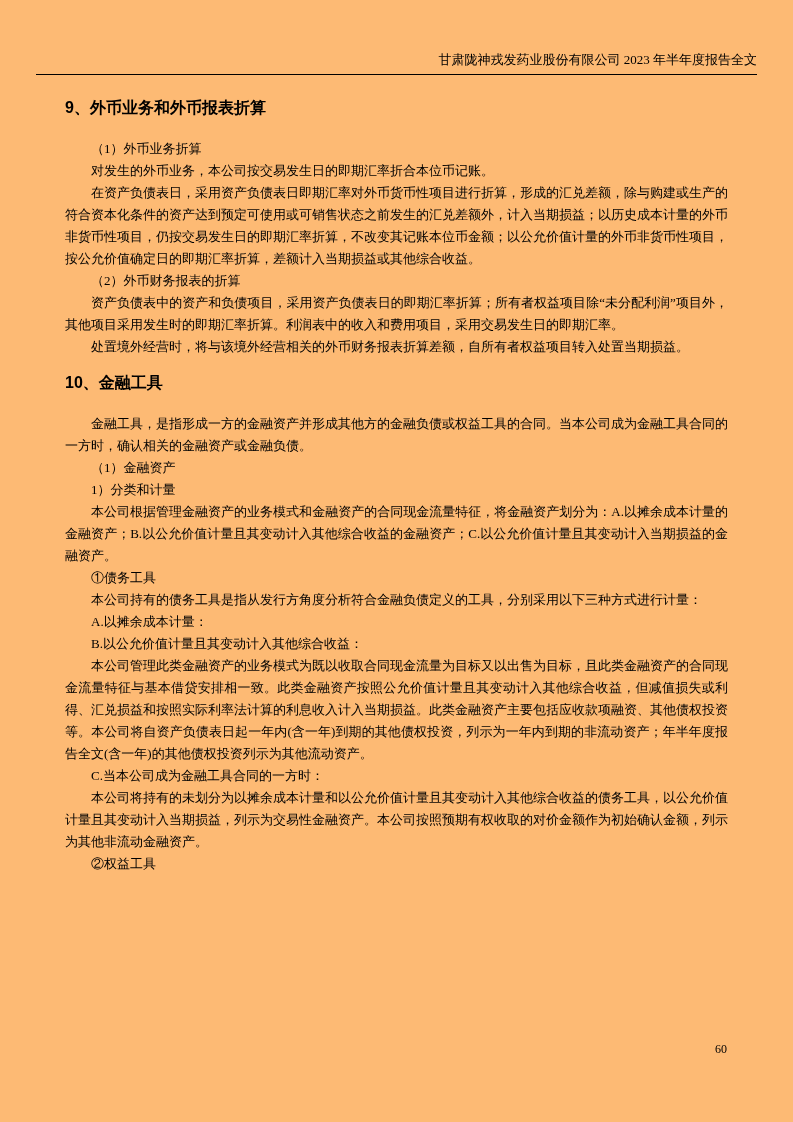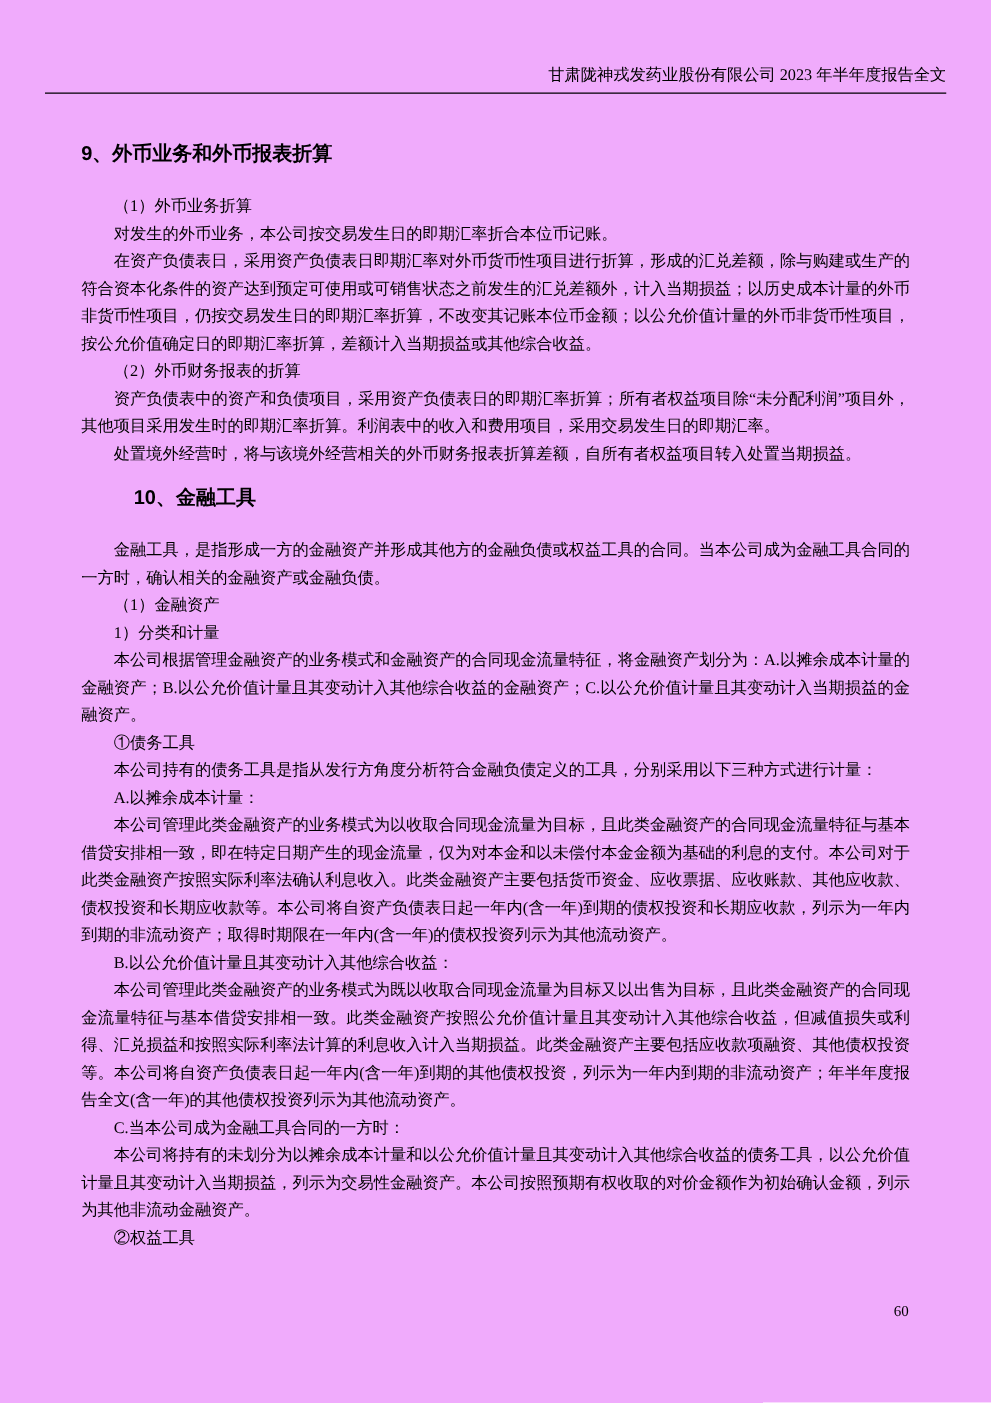--- a/index.html
+++ b/index.html
@@ -2,21 +2,21 @@
 <html><head>
 <meta charset="utf-8">
 <style>
   * { margin: 0; padding: 0; box-sizing: border-box; }
   html, body { background: #ffffff; }
   .page {
     position: relative;
     width: 793px;
     height: 1122px;
     margin: 0 auto;
-    background: #f0abfc;
+    background: #fdba74;
     font-family: "Liberation Serif", "DejaVu Serif", serif;
     color: #000000;
     overflow: hidden;
   }
   .doc-header {
     margin: 52px 36px 0 36px;
     padding-bottom: 6px;
     border-bottom: 1.5px solid #000000;
     text-align: right;
     font-size: 13px;
@@ -26,22 +26,22 @@
     margin: 0 65px;
     width: 663px;
     text-align: justify;
   }
   .section-heading {
     font-family: "Liberation Sans", "DejaVu Sans", sans-serif;
     font-weight: bold;
     font-size: 16px;
     line-height: 20px;
   }
-  .heading-9 { margin-top: 39px; margin-bottom: 20px; }
-  .heading-10 { margin-top: 15px; margin-bottom: 20px; margin-left: 42px; }
+  .heading-9 { margin-top: 23px; margin-bottom: 20px; }
+  .heading-10 { margin-top: 15px; margin-bottom: 20px; }
   .para {
     font-size: 13px;
     line-height: 22px;
     text-indent: 2em;
   }
   .page-number {
     position: absolute;
     right: 66px;
     bottom: 66px;
     font-size: 12px;
@@ -70,21 +70,20 @@
 
     <div class="section-heading heading-10">10、金融工具</div>
 
     <p class="para">金融工具，是指形成一方的金融资产并形成其他方的金融负债或权益工具的合同。当本公司成为金融工具合同的一方时，确认相关的金融资产或金融负债。</p>
     <p class="para">（1）金融资产</p>
     <p class="para">1）分类和计量</p>
     <p class="para">本公司根据管理金融资产的业务模式和金融资产的合同现金流量特征，将金融资产划分为：A.以摊余成本计量的金融资产；B.以公允价值计量且其变动计入其他综合收益的金融资产；C.以公允价值计量且其变动计入当期损益的金融资产。</p>
     <p class="para">①债务工具</p>
     <p class="para">本公司持有的债务工具是指从发行方角度分析符合金融负债定义的工具，分别采用以下三种方式进行计量：</p>
     <p class="para">A.以摊余成本计量：</p>
-    <p class="para">本公司管理此类金融资产的业务模式为以收取合同现金流量为目标，且此类金融资产的合同现金流量特征与基本借贷安排相一致，即在特定日期产生的现金流量，仅为对本金和以未偿付本金金额为基础的利息的支付。本公司对于此类金融资产按照实际利率法确认利息收入。此类金融资产主要包括货币资金、应收票据、应收账款、其他应收款、债权投资和长期应收款等。本公司将自资产负债表日起一年内(含一年)到期的债权投资和长期应收款，列示为一年内到期的非流动资产；取得时期限在一年内(含一年)的债权投资列示为其他流动资产。</p>
     <p class="para">B.以公允价值计量且其变动计入其他综合收益：</p>
     <p class="para">本公司管理此类金融资产的业务模式为既以收取合同现金流量为目标又以出售为目标，且此类金融资产的合同现金流量特征与基本借贷安排相一致。此类金融资产按照公允价值计量且其变动计入其他综合收益，但减值损失或利得、汇兑损益和按照实际利率法计算的利息收入计入当期损益。此类金融资产主要包括应收款项融资、其他债权投资等。本公司将自资产负债表日起一年内(含一年)到期的其他债权投资，列示为一年内到期的非流动资产；年半年度报告全文(含一年)的其他债权投资列示为其他流动资产。</p>
     <p class="para">C.当本公司成为金融工具合同的一方时：</p>
     <p class="para">本公司将持有的未划分为以摊余成本计量和以公允价值计量且其变动计入其他综合收益的债务工具，以公允价值计量且其变动计入当期损益，列示为交易性金融资产。本公司按照预期有权收取的对价金额作为初始确认金额，列示为其他非流动金融资产。</p>
     <p class="para">②权益工具</p>
 
   </div>
 
   <div class="page-number">60</div>
 

